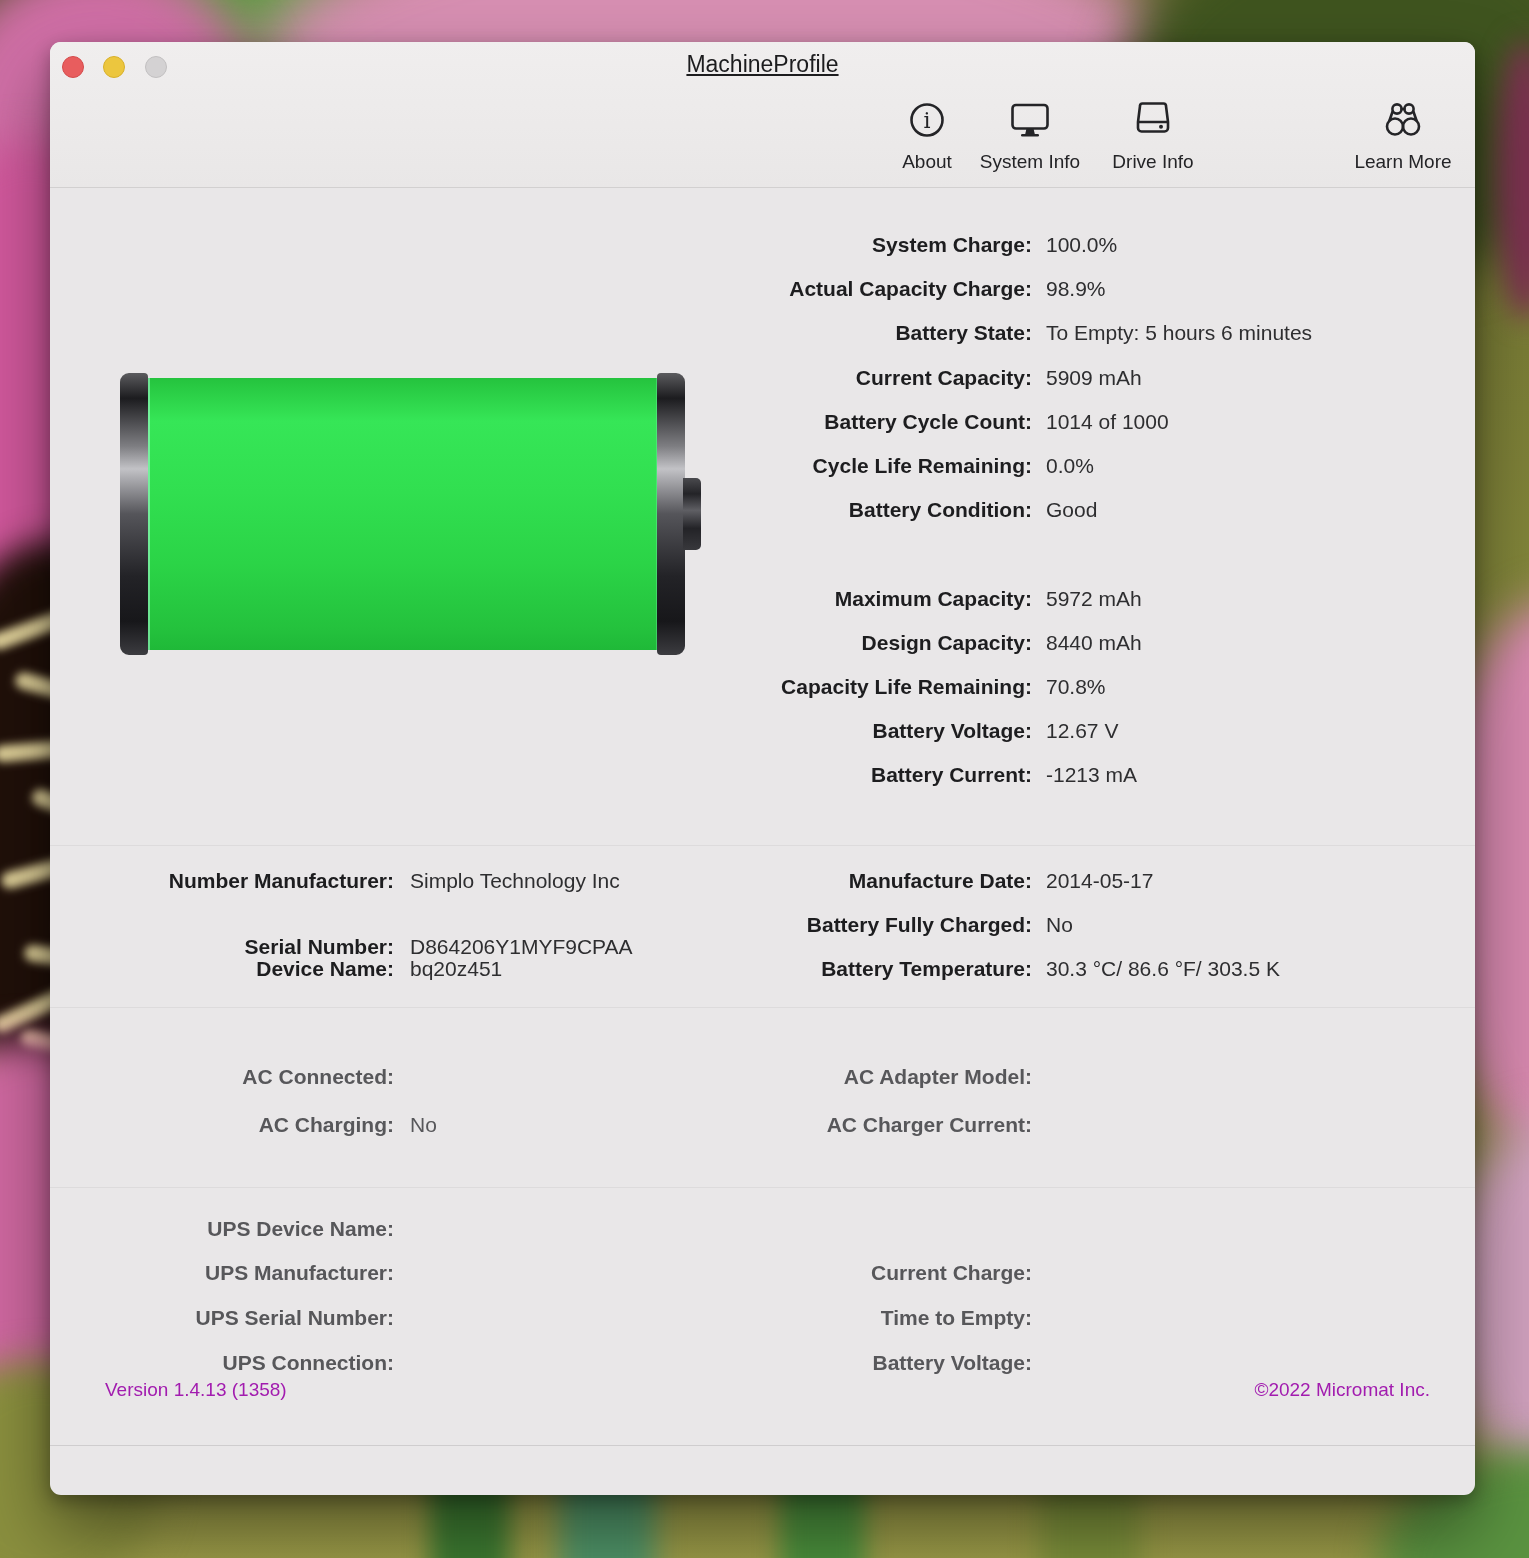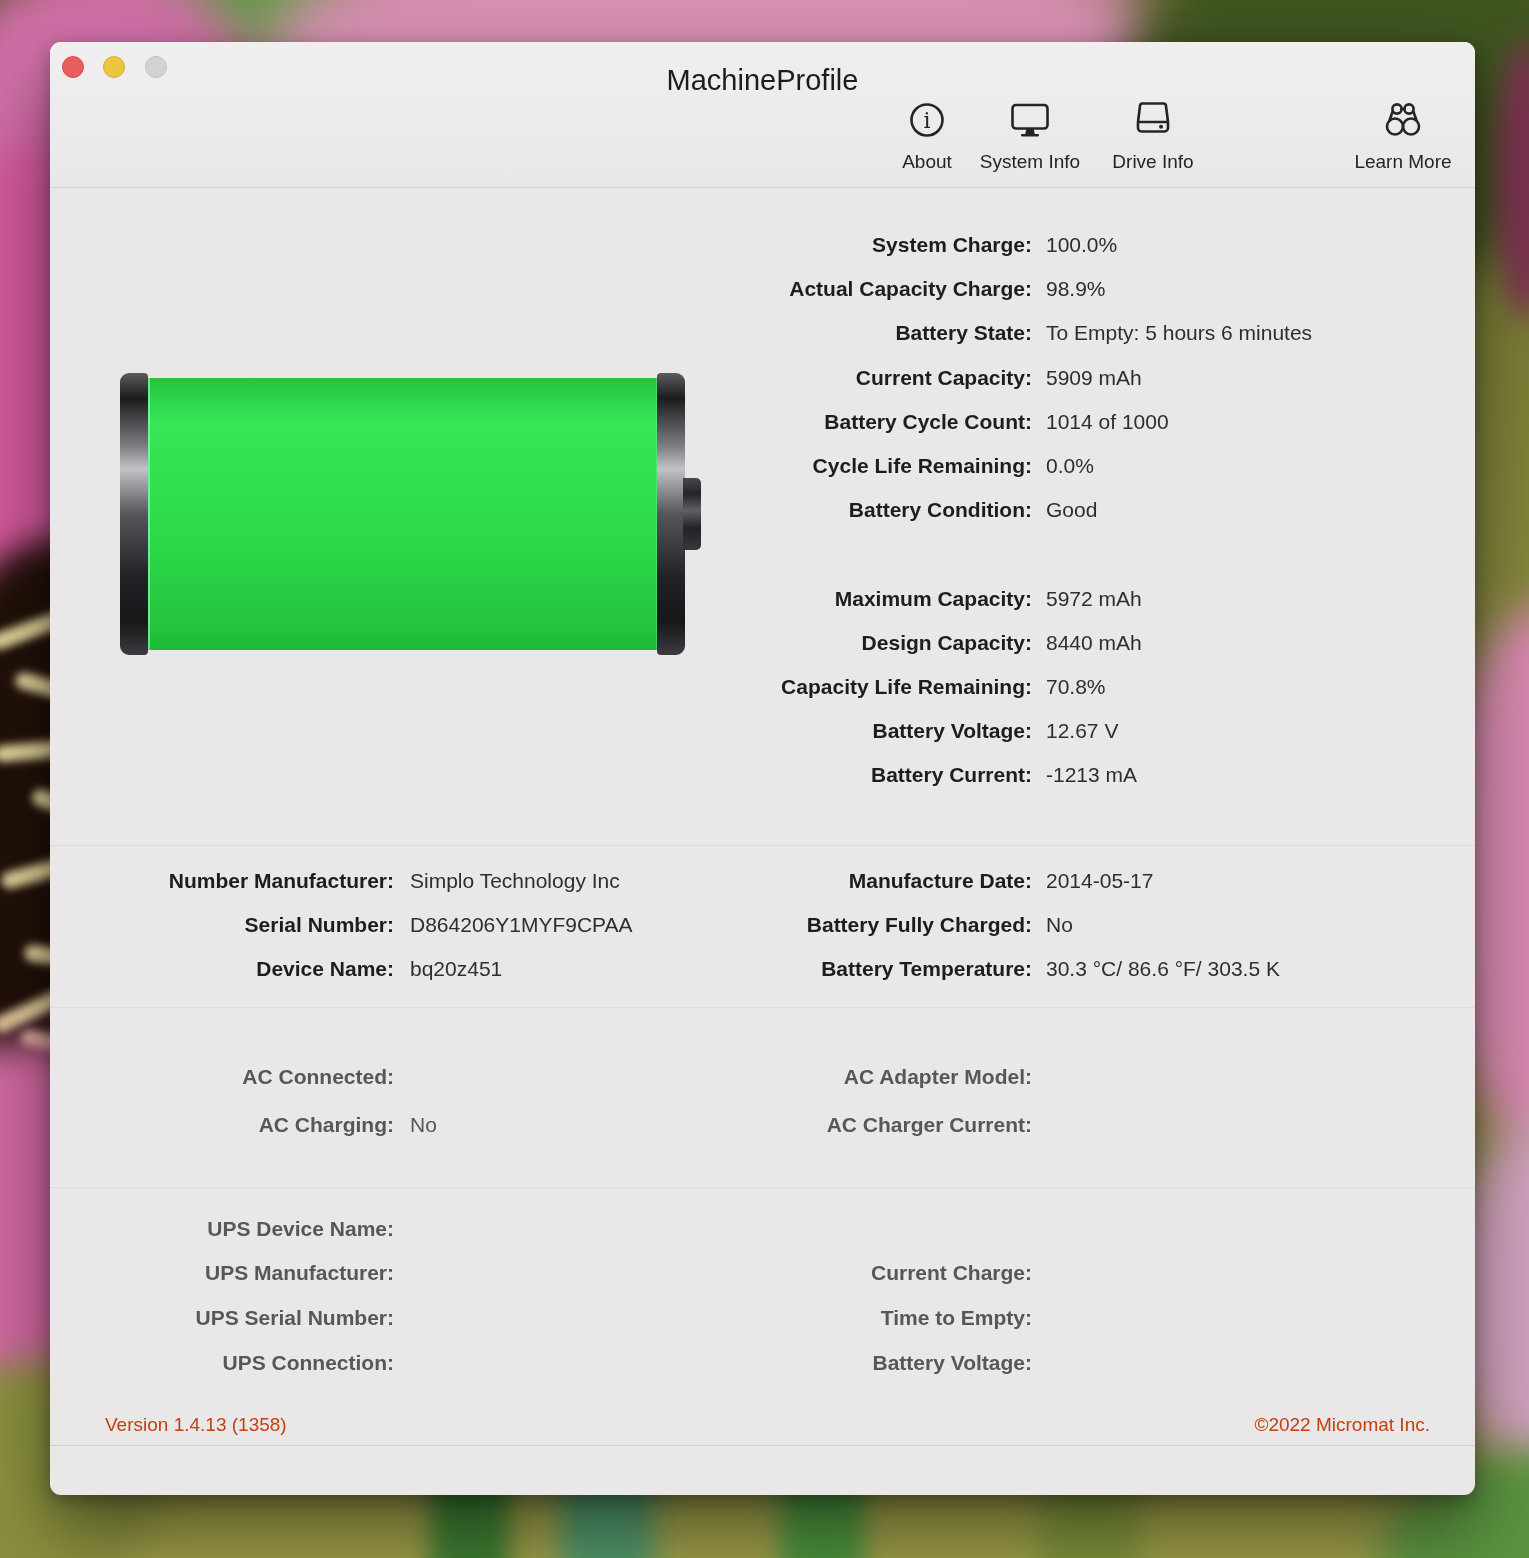--- a/index.html
+++ b/index.html
@@ -21,22 +21,22 @@
   .chrome{
     position:absolute;left:0;top:0;width:100%;height:145px;
     background:linear-gradient(180deg,#f0eeee,#e9e7e7);
     border-bottom:1px solid #d2d0d0;border-radius:11px 11px 0 0;
   }
   .traffic{position:absolute;top:14px;width:20px;height:20px;border-radius:50%;}
   .t-red{left:12px;background:#e85d5e;border:1px solid #d44b4c;}
   .t-yellow{left:53px;background:#ecc63e;border:1px solid #d8b02a;}
   .t-gray{left:95px;background:#d4d2d3;border:1px solid #c2c0c1;}
   .win-title{
-    position:absolute;top:24px;left:0;width:100%;text-align:center;
-    font-size:29px;font-weight:500;color:#1c1c1e;line-height:28px;
+    position:absolute;top:8px;left:0;width:100%;text-align:center;
+    font-size:23px;font-weight:500;color:#1c1c1e;line-height:28px;text-decoration:underline;
   }
   
   .tb-item{
     position:absolute;top:50px;height:88px;width:120px;border-radius:10px;
     text-align:center;color:#242427;
   }
   .tb-item.selected{background:#dcdadb;}
   .tb-icon{height:52px;padding-top:5px;}
   .tb-label{font-size:19px;line-height:24px;margin-top:1px;white-space:nowrap;}
   .tb-icon svg{display:inline-block;}
@@ -60,21 +60,21 @@
     position:absolute;left:28px;top:5px;width:509px;height:272px;
     background:linear-gradient(180deg,#25c33e 0%,#36e657 16%,#31df50 42%,#2bd447 68%,#24c23d 92%,#1fb938 100%);
     box-shadow:inset 2px 0 0 rgba(170,255,215,.55), inset -1px 0 0 rgba(120,240,180,.35);
   }
   .bat-nub{
     position:absolute;left:563px;top:105px;width:18px;height:72px;border-radius:0 5px 5px 0;
     background:linear-gradient(180deg,#4a4a4e 0%,#232327 22%,#5f5f64 45%,#232327 70%,#38383c 100%);
   }
   
   .footer-div{position:absolute;left:0;top:1403px;width:100%;height:1px;background:#cfcdce;}
-  .footer-text{position:absolute;top:1370px;height:26px;line-height:26px;font-size:19px;color:#c2410c;white-space:nowrap;text-align:right;}
+  .footer-text{position:absolute;top:1335px;height:26px;line-height:26px;font-size:19px;color:#a21caf;white-space:nowrap;text-align:right;}
   .f-left{left:55px;} .f-right{right:45px;}
   .icon-stroke{fill:none;stroke:#242427;stroke-width:2.6;stroke-linecap:round;stroke-linejoin:round;}
 </style>
 </head>
 <body>
 
 <div class="bg">
   <div class="blob" style="left:-80px;top:-80px;width:200px;height:220px;background:#4a4c20;filter:blur(20px);"></div>
   <div class="blob" style="left:130px;top:-50px;width:240px;height:200px;background:#5f9c42;filter:blur(22px);"></div>
   <div class="blob" style="left:260px;top:-90px;width:920px;height:300px;background:#d78fb2;filter:blur(28px);"></div>
@@ -215,21 +215,21 @@
       <span class="lbl">Battery Current:</span>
       <span class="val">-1213 mA</span>
     </div>
 
   <div class="hairline" style="top:803px"></div>
 
   <div class="row rowL" style="top:826px">
       <span class="lbl">Number Manufacturer:</span>
       <span class="val">Simplo Technology Inc</span>
     </div>
-  <div class="row rowL" style="top:870px">
+  <div class="row rowL" style="top:892px">
       <span class="lbl">Serial Number:</span>
       <span class="val">D864206Y1MYF9CPAA</span>
     </div>
   <div class="row rowL" style="top:914px">
       <span class="lbl">Device Name:</span>
       <span class="val">bq20z451</span>
     </div>
   <div class="row rowR" style="top:826px">
       <span class="lbl">Manufacture Date:</span>
       <span class="val">2014-05-17</span>

